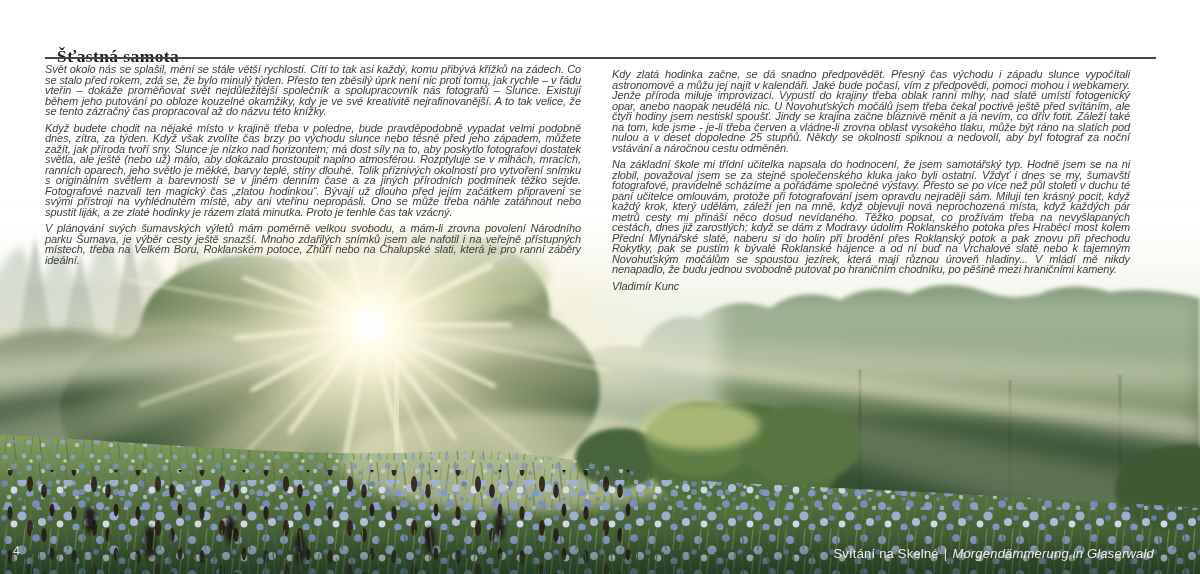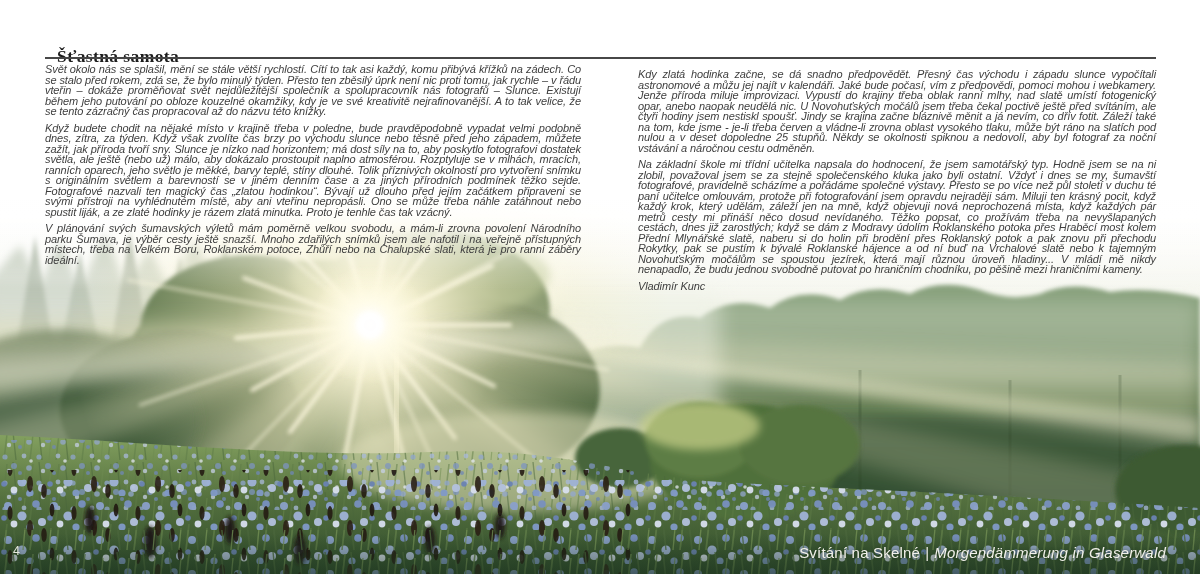--- a/index.html
+++ b/index.html
@@ -18,28 +18,28 @@
   .rule{
     position:absolute;left:45px;top:57px;width:1111px;height:0;z-index:3;
     border-top:2px solid #474747;
   }
   .col{position:absolute;z-index:3;}
   .col p{
     margin:0 0 6px 0;font-style:italic;font-size:11px;line-height:10.5px;
     letter-spacing:-0.1px;text-align:justify;color:#3e3e3e;
   }
   .col-left{left:45px;top:64px;width:536px;}
-  .col-right{left:638px;top:69px;width:518px;}
+  .col-right{left:612px;top:69px;width:518px;}
   .signature{
     text-align:right;padding-right:14px;margin-top:4px !important;
     color:#3a3a3a;
   }
   .caption{
-    position:absolute;right:34px;bottom:13px;z-index:3;
-    font-size:15px;color:#f2f1ea;letter-spacing:.2px;
+    position:absolute;right:46px;bottom:13px;z-index:3;
+    font-size:13px;color:#f2f1ea;letter-spacing:.2px;
     text-shadow:0 0 3px rgba(30,50,30,.55);
     white-space:nowrap;
   }
   .caption .sep{margin:0 5px;opacity:.95;}
   .caption .de{font-style:italic;}
   .page-number{
     position:absolute;left:13px;bottom:16px;z-index:3;
     font-size:12.5px;color:#e4e7dd;text-shadow:0 0 2px rgba(20,35,20,.5);
   }
 </style>

